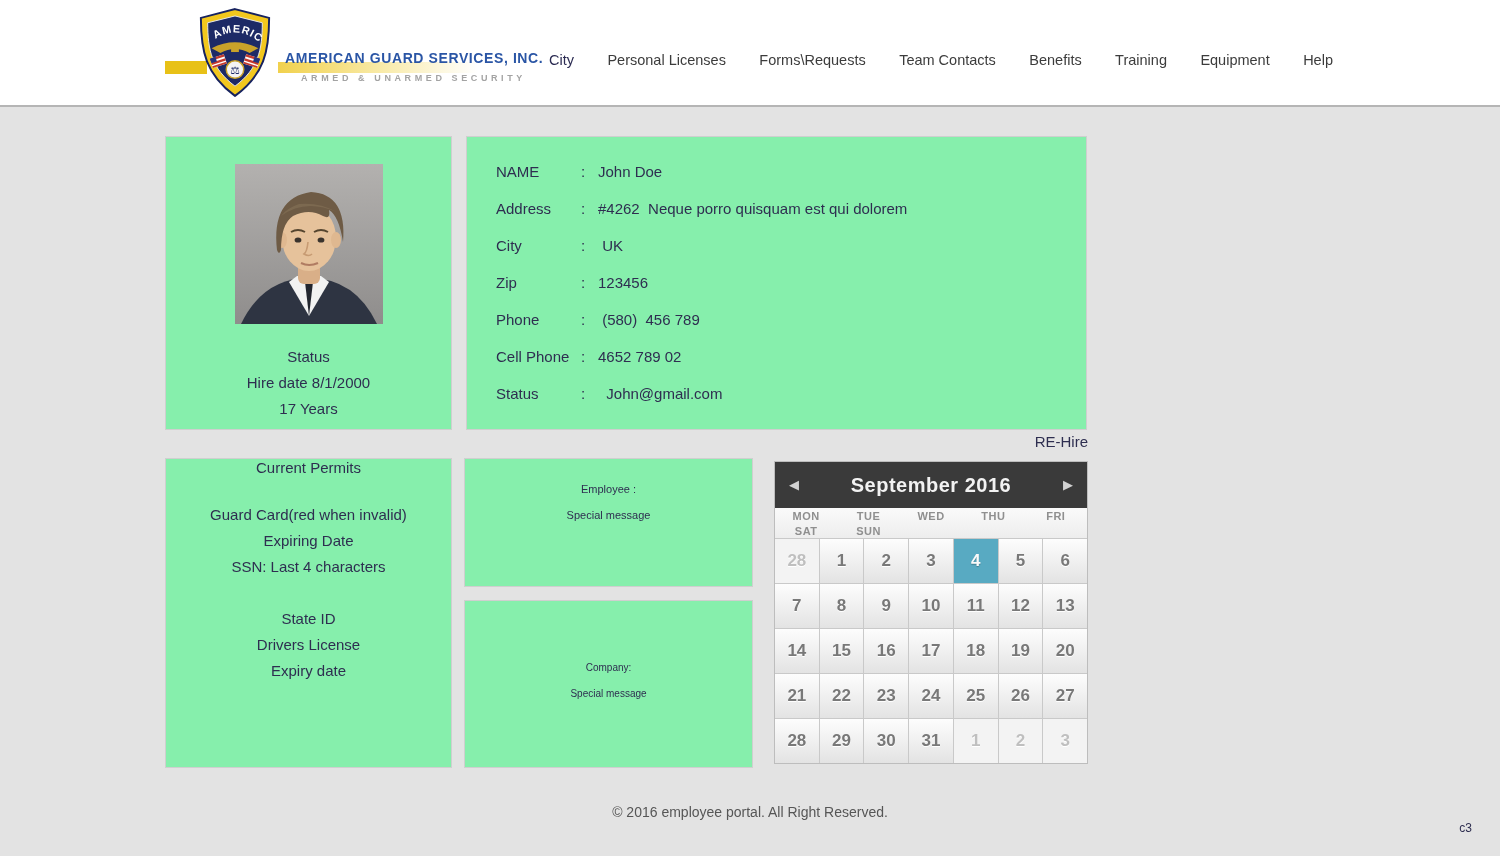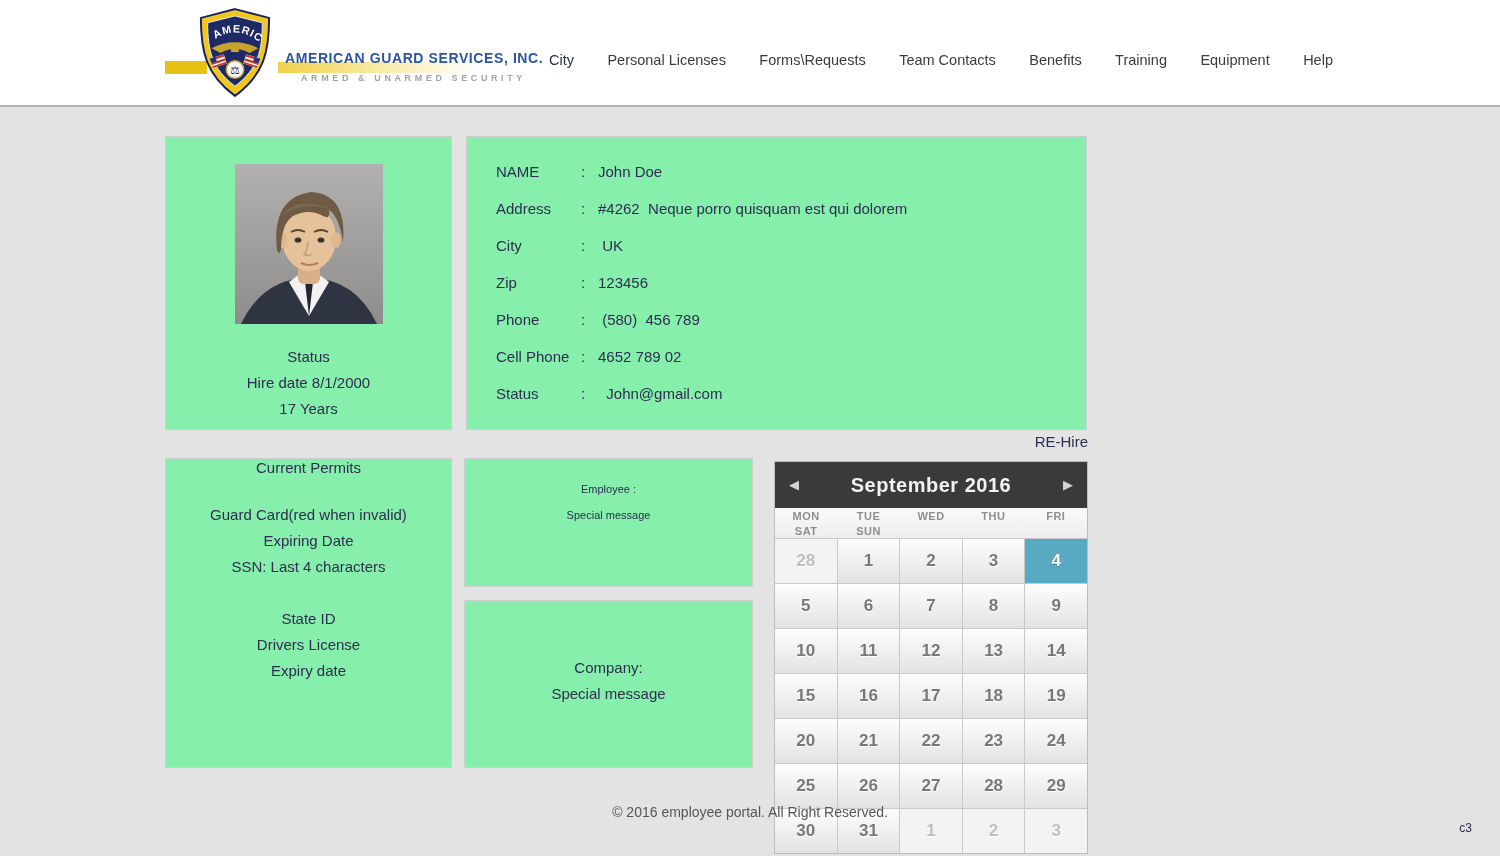--- a/index.html
+++ b/index.html
@@ -52,21 +52,21 @@
 
   .info-row { display:flex; height:37px; align-items:center; font-size:15px; }
   .info-label { width:85px; flex:0 0 85px; }
   .info-colon { width:17px; flex:0 0 17px; }
   .info-value { white-space:pre; }
 
   .permits-title { font-size:15px; }
   .permits-group { margin-top:26px; font-size:15px; line-height:26px; }
 
   .msg-block-1 { padding-top:17px; font-size:11px; line-height:26px; }
-  .msg-block-2 { padding-top:54px; font-size:15px; line-height:26px; }
+  .msg-block-2 { padding-top:54px; font-size:10px; line-height:26px; }
 
   .rehire {
     position:absolute; top:433px; left:774px; width:314px;
     text-align:right; font-size:15px; color:#2e2e50; cursor:pointer;
   }
   
   .calendar {
     position:absolute; left:774px; top:461px; width:314px;
     border:1px solid #bdbdbd; background:#c9c9c9;
   }
@@ -84,21 +84,21 @@
   .cal-daynames {
     height:31px; display:grid; grid-template-columns:repeat(5,1fr);
     background:linear-gradient(#fafafa,#ededed);
     border-bottom:1px solid #c9c9c9;
   }
   .cal-dayname {
     display:flex; align-items:center; justify-content:center;
     font-size:11px; font-weight:bold; color:#8f8f8f; letter-spacing:0.5px;
   }
   .cal-grid {
-    display:grid; grid-template-columns:repeat(5,1fr); grid-auto-rows:44px; gap:1px;
+    display:grid; grid-template-columns:repeat(7,1fr); grid-auto-rows:44px; gap:1px;
   }
   .cal-cell {
     display:flex; align-items:center; justify-content:center;
     background:linear-gradient(#fdfdfd,#e3e3e3);
     font-size:17px; font-weight:bold; color:#787878;
     text-shadow:0 1px 0 #ffffff; cursor:pointer;
   }
   .cal-cell.other { background:#f3f3f3; color:#bfbfbf; }
   .cal-cell.selected {
     background:#58aac2; color:#fafafa; text-shadow:0 1px 1px rgba(0,0,0,0.25);

